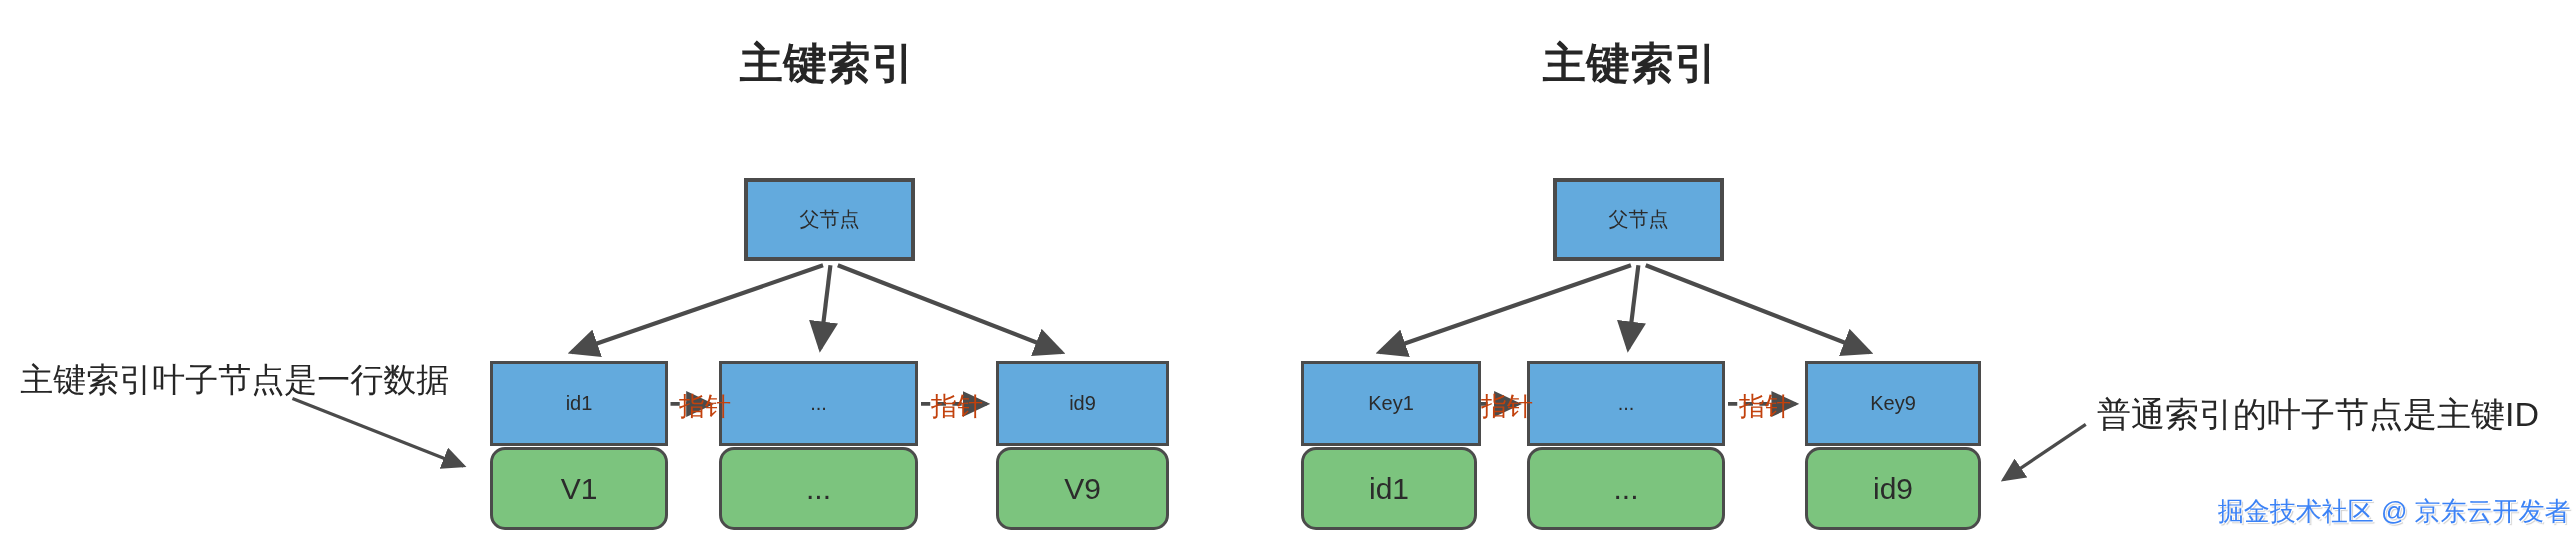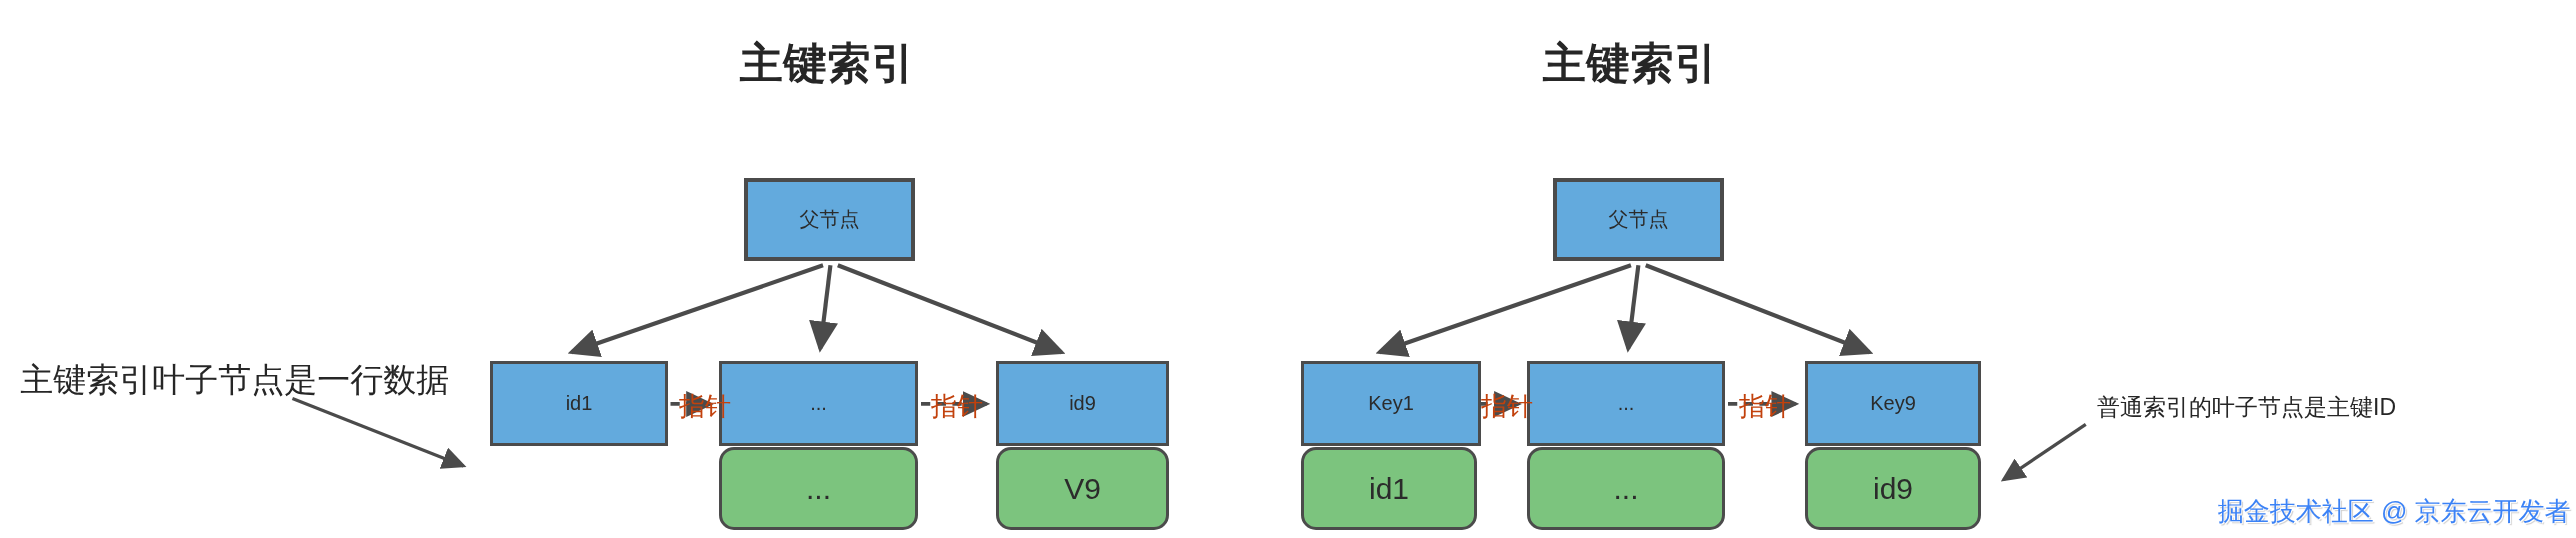--- a/index.html
+++ b/index.html
@@ -60,34 +60,35 @@
     <line x1="2256" y1="459" x2="2167" y2="519" stroke="#4b4b4b" stroke-width="3.5" marker-end="url(#ah)"></line>
   </svg>
 
   <div class="title" style="left:647px;width:361px;">主键索引</div>
   <div class="title" style="left:1450px;width:361px;">主键索引</div>
 
   <div class="node" style="left:744px;top:178px;width:171px;height:83px;">父节点</div>
   <div class="node leaf-key" style="left:490px;top:361px;width:178px;height:85px;">id1</div>
   <div class="node leaf-key" style="left:719px;top:361px;width:199px;height:85px;">...</div>
   <div class="node leaf-key" style="left:996px;top:361px;width:173px;height:85px;">id9</div>
+  <div class="leaf-val" style="left:490px;top:447px;width:178px;height:83px;">V1</div>
   <div class="leaf-val" style="left:719px;top:447px;width:199px;height:83px;">...</div>
   <div class="leaf-val" style="left:996px;top:447px;width:173px;height:83px;">V9</div>
   <div class="pointer-label" style="left:705px;">指针</div>
   <div class="pointer-label" style="left:957px;">指针</div>
 
   <div class="node" style="left:1553px;top:178px;width:171px;height:83px;">父节点</div>
   <div class="node leaf-key" style="left:1301px;top:361px;width:180px;height:85px;">Key1</div>
   <div class="node leaf-key" style="left:1527px;top:361px;width:198px;height:85px;">...</div>
   <div class="node leaf-key" style="left:1805px;top:361px;width:176px;height:85px;">Key9</div>
   <div class="leaf-val" style="left:1301px;top:447px;width:176px;height:83px;">id1</div>
   <div class="leaf-val" style="left:1527px;top:447px;width:198px;height:83px;">...</div>
   <div class="leaf-val" style="left:1805px;top:447px;width:176px;height:83px;">id9</div>
   <div class="pointer-label" style="left:1507px;">指针</div>
   <div class="pointer-label" style="left:1765px;">指针</div>
 
   <div class="annotation" style="left:20.3px;top:358px;font-size:33px;">主键索引叶子节点是一行数据</div>
-  <div class="annotation" style="left:2097px;top:392px;font-size:23px;">普通索引的叶子节点是主键ID</div>
+  <div class="annotation" style="left:2097px;top:392px;font-size:34px;">普通索引的叶子节点是主键ID</div>
 
   <div class="watermark" style="right:5.5px;top:494px;">掘金技术社区 @ 京东云开发者</div>
 
 </div>
 
 
 </body></html>

